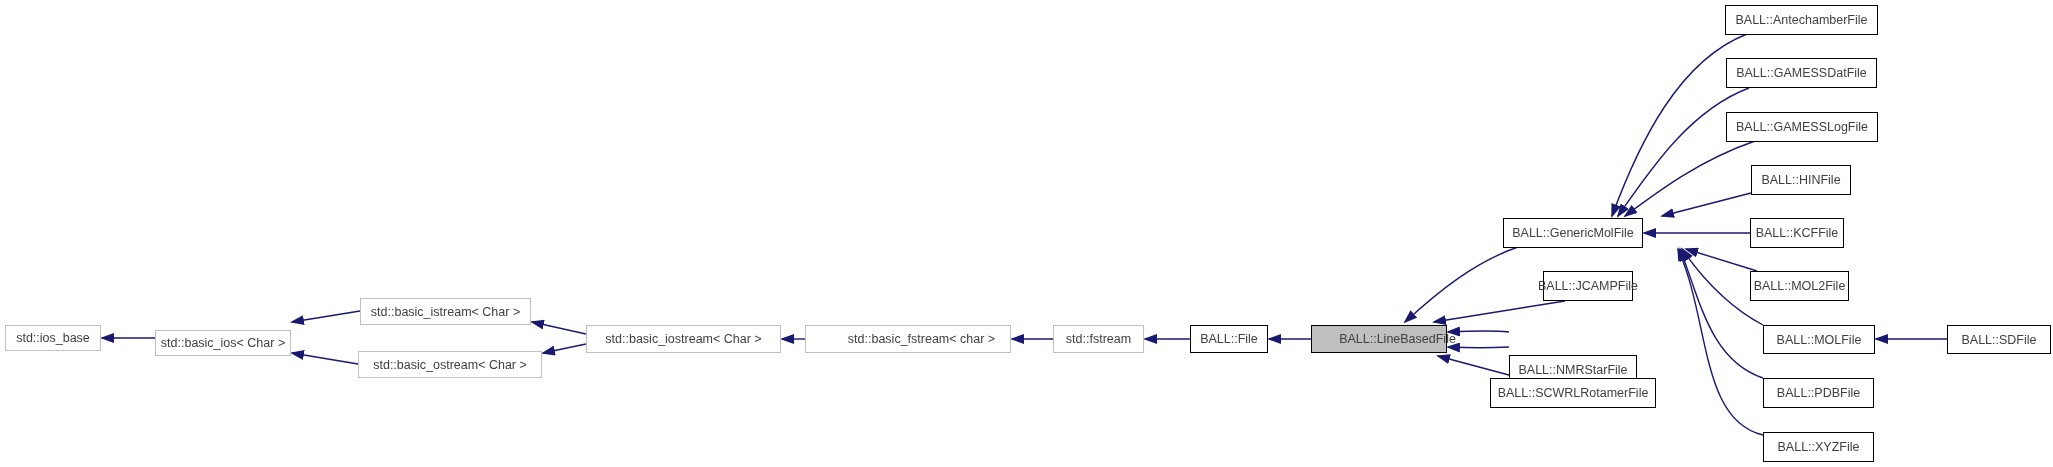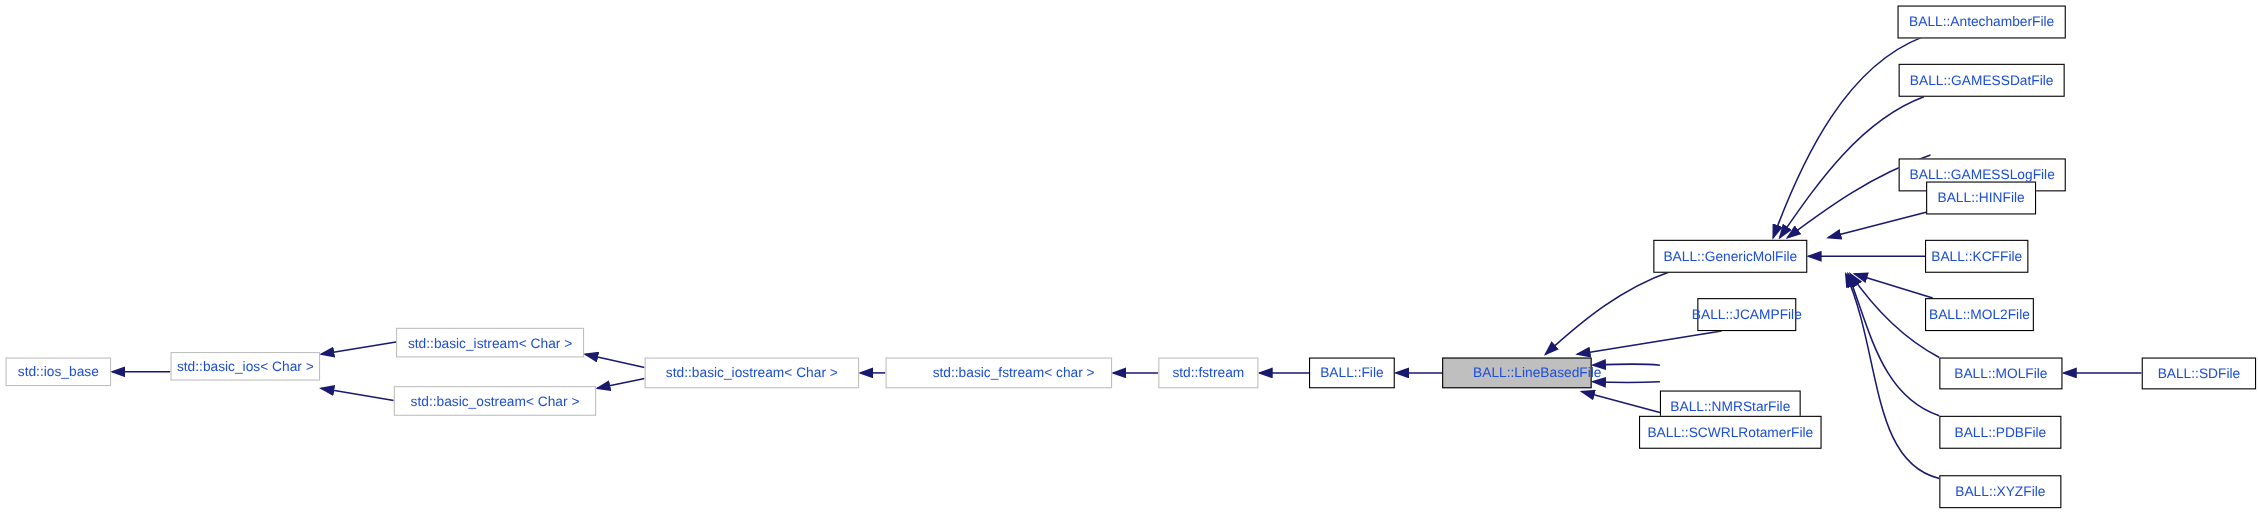--- a/index.html
+++ b/index.html
@@ -1,21 +1,21 @@
 <!DOCTYPE html>
 <html><head>
 <meta charset="utf-8">
 <style>
   html, body { margin: 0; padding: 0; background: #ffffff; }
   body { width: 2053px; height: 467px; position: relative; overflow: hidden;
          font-family: "Liberation Sans", "DejaVu Sans", sans-serif; }
   #diagram { position: absolute; left: 0; top: 0; width: 2053px; height: 467px; }
   #edges { position: absolute; left: 0; top: 0; width: 2053px; height: 467px; }
   .node { position: absolute; box-sizing: border-box; display: flex; align-items: center;
-          justify-content: center; font-size: 12.5px; color: #1d4ed8; white-space: nowrap;
+          justify-content: center; font-size: 12.5px; color: #404040; white-space: nowrap;
           background: #ffffff; cursor: pointer; }
   .node.ext { border: 1.5px solid #bfbfbf; }
   .node.ball { border: 1.5px solid #000000; }
   .node.current { border: 1.5px solid #000000; background: #bfbfbf; cursor: default; padding-left: 37px; }
 </style>
 </head>
 <body>
 
 <div id="diagram">
   <svg id="edges" viewBox="0 0 2053 467" xmlns="http://www.w3.org/2000/svg">
@@ -52,21 +52,21 @@
       <path d="M1763,378 C1710,360 1700,300 1680,249"></path>
       <path d="M1763,435 C1700,420 1710,320 1678,249"></path>
 
       <path d="M1947,339 L1876,339"></path>
     </g>
   </svg>
 
   <div class="node ext" style="left:5px;top:325px;width:96px;height:26px;">
       <span>std::ios_base</span>
     </div>
-  <div class="node ext" style="left:155px;top:320px;width:136px;height:26px;">
+  <div class="node ext" style="left:155px;top:330px;width:136px;height:26px;">
       <span>std::basic_ios&lt; Char &gt;</span>
     </div>
   <div class="node ext" style="left:358px;top:351px;width:184px;height:27px;">
       <span>std::basic_ostream&lt; Char &gt;</span>
     </div>
   <div class="node ext" style="left:360px;top:298px;width:171px;height:27px;">
       <span>std::basic_istream&lt; Char &gt;</span>
     </div>
   <div class="node ext" style="left:586px;top:325px;width:195px;height:28px;">
       <span>std::basic_iostream&lt; Char &gt;</span>
@@ -94,21 +94,21 @@
     </div>
   <div class="node ball" style="left:1490px;top:378px;width:166px;height:30px;">
       <span>BALL::SCWRLRotamerFile</span>
     </div>
   <div class="node ball" style="left:1725px;top:5px;width:153px;height:30px;">
       <span>BALL::AntechamberFile</span>
     </div>
   <div class="node ball" style="left:1726px;top:58px;width:151px;height:30px;">
       <span>BALL::GAMESSDatFile</span>
     </div>
-  <div class="node ball" style="left:1726px;top:112px;width:152px;height:30px;margin-top:32px;">
+  <div class="node ball" style="left:1726px;top:112px;width:152px;height:30px;">
       <span>BALL::GAMESSLogFile</span>
     </div>
   <div class="node ball" style="left:1751px;top:165px;width:100px;height:30px;">
       <span>BALL::HINFile</span>
     </div>
   <div class="node ball" style="left:1750px;top:218px;width:94px;height:30px;">
       <span>BALL::KCFFile</span>
     </div>
   <div class="node ball" style="left:1750px;top:271px;width:99px;height:30px;">
       <span>BALL::MOL2File</span>

